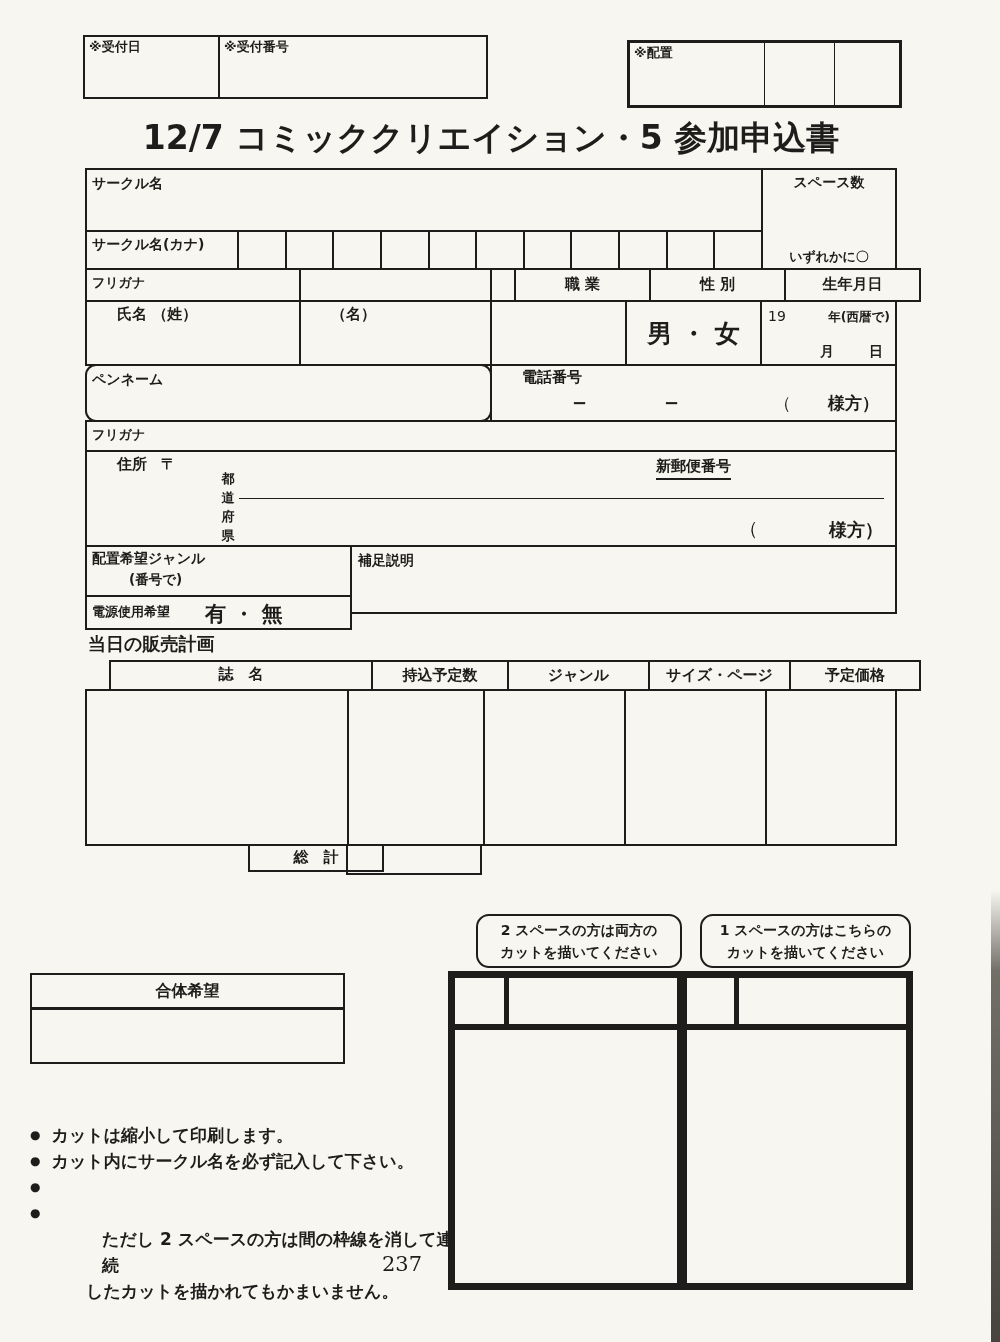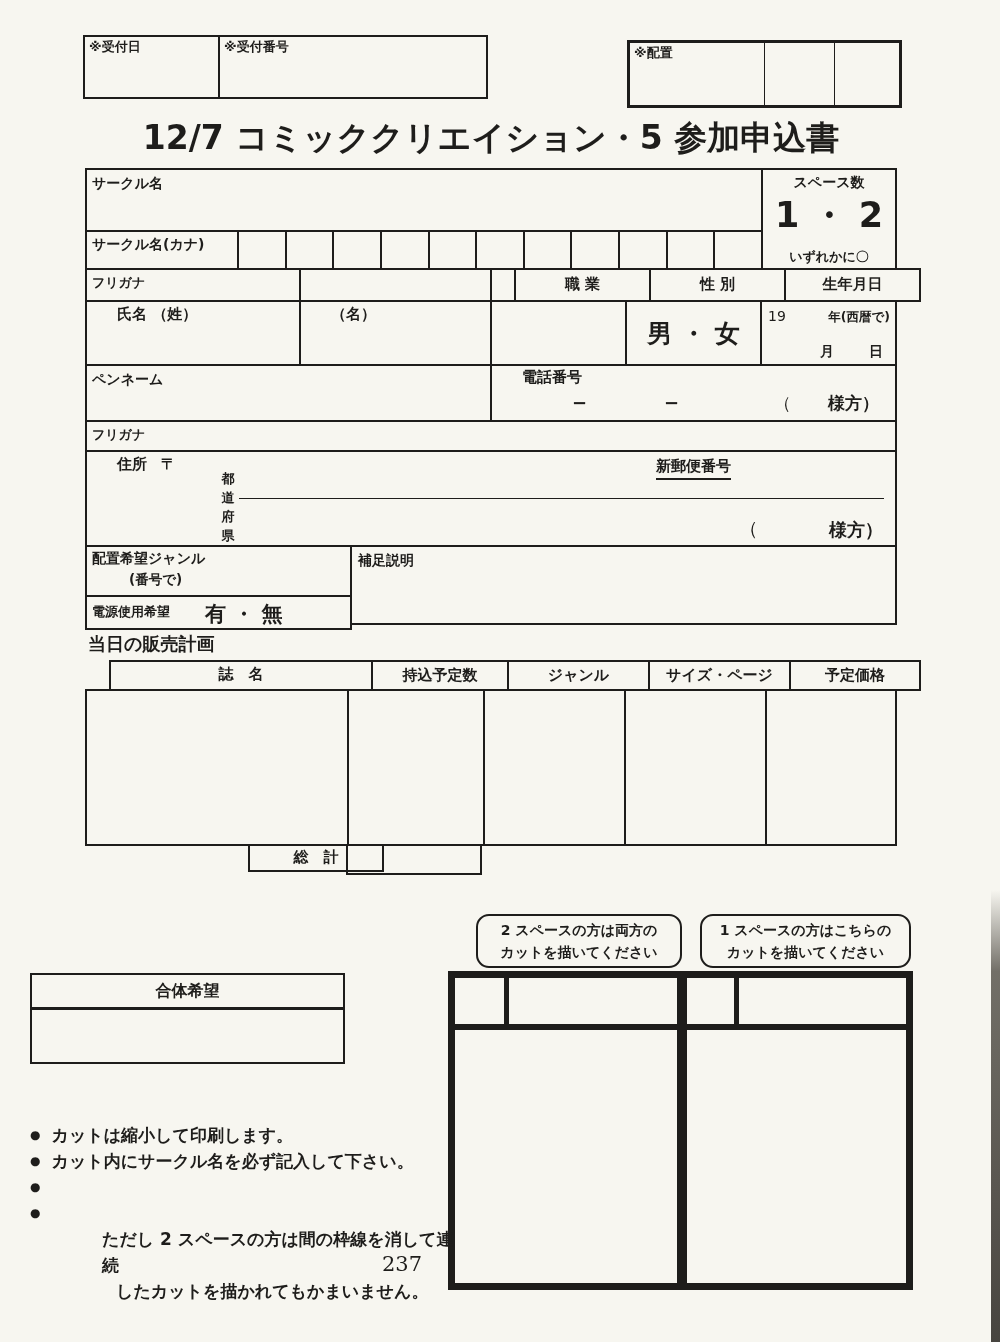--- a/index.html
+++ b/index.html
@@ -41,21 +41,20 @@
 </div>
 
 <div class="abs" style="left:85px;top:116px;width:812px;text-align:center;font-size:33px;font-weight:bold;letter-spacing:0px;">12/7 コミッククリエイション・5  参加申込書</div>
 
 <div class="cell" style="left:85px;top:168px;width:678px;height:64px;padding:3px 5px;">
   <span class="lbl14">サークル名</span>
 </div>
 
 <div class="cell" style="left:761px;top:168px;width:136px;height:102px;">
   <div class="abs lbl14" style="left:0;right:0;top:4px;text-align:center;">スペース数</div>
-  <div class="abs" style="left:0;right:0;top:22px;text-align:center;font-size:35px;font-weight:bold;">1 ・ 2</div>
   <div class="abs lbl" style="left:0;right:0;bottom:4px;text-align:center;font-weight:600;">いずれかに〇</div>
 </div>
 
 <div class="cell" style="left:85px;top:230px;width:678px;height:40px;">
   <span class="abs lbl14" style="left:5px;top:4px;">サークル名(カナ)</span>
   <div class="kana-grid">
       <div class="kana-cell"></div>
       <div class="kana-cell"></div>
       <div class="kana-cell"></div>
       <div class="kana-cell"></div>
@@ -84,21 +83,21 @@
 </div>
 <div class="cell" style="left:490px;top:300px;width:137px;height:66px;"></div>
 <div class="cell center" style="left:625px;top:300px;width:137px;height:66px;font-size:25px;font-weight:bold;">男 ・ 女</div>
 <div class="cell" style="left:760px;top:300px;width:137px;height:66px;">
   <span class="abs" style="left:6px;top:6px;font-size:14px;">19</span>
   <span class="abs" style="right:5px;top:7px;font-size:12.5px;font-weight:600;">年(西暦で)</span>
   <span class="abs lbl14" style="left:58px;bottom:5px;">月</span>
   <span class="abs lbl14" style="right:12px;bottom:5px;">日</span>
 </div>
 
-<div class="cell" style="left:85px;top:364px;width:407px;height:58px;padding:3px 5px;">
+<div class="cell" style="left:85px;top:364px;width:407px;height:58px;padding:3px 5px;border-radius:11px;">
   <span class="lbl14">ペンネーム</span>
 </div>
 <div class="cell" style="left:490px;top:364px;width:407px;height:58px;">
   <span class="abs lbl15" style="left:6px;top:3px;">電話番号</span>
   <span class="abs" style="left:80px;top:26px;font-size:18px;font-weight:bold;">−</span>
   <span class="abs" style="left:172px;top:26px;font-size:18px;font-weight:bold;">−</span>
   <span class="abs" style="left:282px;top:26px;font-size:17px;">（</span>
   <span class="abs" style="left:336px;top:26px;font-size:17px;font-weight:600;">様方）</span>
 </div>
 
@@ -118,21 +117,21 @@
   <div class="abs" style="left:152px;top:46px;width:645px;border-top:1.5px solid #1e1d1b;"></div>
   <span class="abs lbl15" style="left:545px;top:6px;border-bottom:2px solid #1e1d1b;padding-bottom:3px;">新郵便番号</span>
   <span class="abs" style="left:652px;top:64px;font-size:19px;">（</span>
   <span class="abs" style="left:742px;top:66px;font-size:18px;font-weight:600;">様方）</span>
 </div>
 
 <div class="cell" style="left:85px;top:545px;width:267px;height:52px;">
   <span class="abs lbl14" style="left:5px;top:3px;">配置希望ジャンル</span>
   <span class="abs lbl" style="left:42px;top:25px;font-size:13.5px;">(番号で)</span>
 </div>
-<div class="cell" style="left:350px;top:545px;width:547px;height:80px;padding:3px 6px;">
+<div class="cell" style="left:350px;top:545px;width:547px;height:69px;padding:3px 6px;">
   <span class="lbl14">補足説明</span>
 </div>
 <div class="cell" style="left:85px;top:595px;width:267px;height:35px;">
   <span class="abs lbl" style="left:5px;top:8px;">電源使用希望</span>
   <span class="abs" style="left:118px;top:3px;font-size:21px;font-weight:bold;">有 ・ 無</span>
 </div>
 
 <div class="abs" style="left:88px;top:632px;font-size:18px;font-weight:bold;">当日の販売計画</div>
 
 <div class="cell center lbl15" style="left:85px;top:660px;width:264px;height:31px;font-family:Liberation Mono, monospace;">誌　名</div>
@@ -178,18 +177,18 @@
     <span class="note-bullet">●</span>
     <span>カット内にサークル名を必ず記入して下さい。</span>
   </div>
   <div class="note-row">
     <span class="note-bullet">●</span>
   </div>
   <div class="note-row">
     <span class="note-bullet">●</span>
   </div>
   <div class="note-row" style="margin-left:72px;">ただし 2 スペースの方は間の枠線を消して連続</div>
-  <div class="note-row" style="margin-left:86px;text-align:center;">したカットを描かれてもかまいません。</div>
+  <div class="note-row" style="margin-left:56px;text-align:center;">したカットを描かれてもかまいません。</div>
 </div>
 
 <div class="abs" style="left:382px;top:1252px;font-size:21px;font-family:'DejaVu Serif',serif;">237</div>
 
 <div class="abs" style="left:991px;top:890px;width:9px;height:452px;background:linear-gradient(180deg, rgba(70,66,58,0) 0%, rgba(70,66,58,0.75) 18%, rgba(52,49,44,0.9) 100%);"></div>
 
 </body></html>

